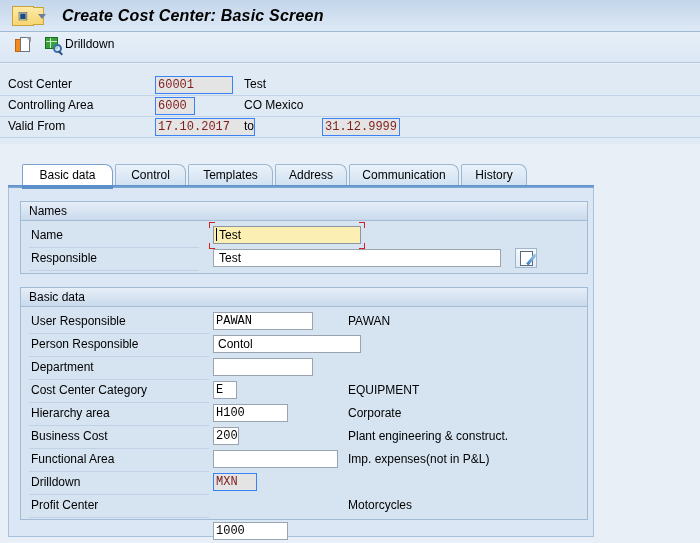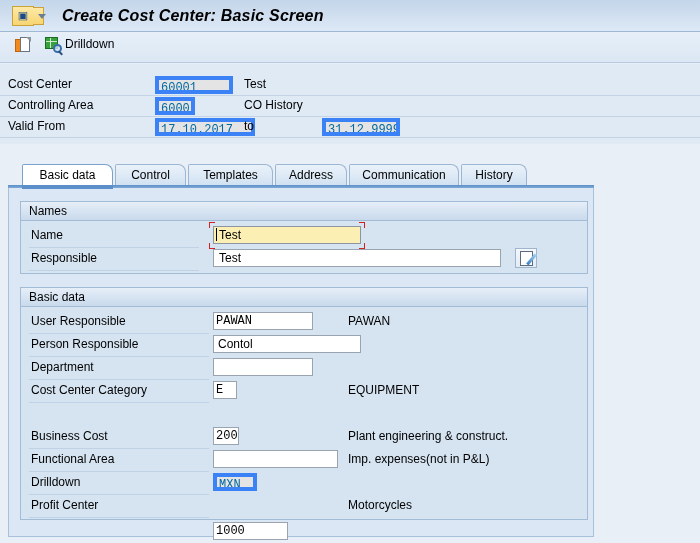--- a/index.html
+++ b/index.html
@@ -217,22 +217,22 @@
     padding: 0 2px;
     background: #ffffff;
     border: 1px solid #9aa4b0;
     height: 18px;
     color: #000;
     white-space: nowrap;
     overflow: hidden;
   }
   .inp.ro {
     background: #e4e4e4;
-    border: 4px solid #3b82f6;
-    color: #0369a1;
+    border: 1px solid #3b82f6;
+    color: #7f1d1d;
   }
   .inp.prop {
     font-family: "Liberation Sans", sans-serif;
   }
 
   
   .tabstrip {
     position: absolute;
     left: 8px; top: 163px;
     width: 586px;
@@ -422,21 +422,21 @@
 
     <div class="hdr-row r1">
       <span class="hdr-label">Cost Center</span>
       <span class="inp ro" style="left:155px; top:1px; width:78px;">60001</span>
       <span class="hdr-desc" style="left:244px;">Test</span>
     </div>
 
     <div class="hdr-row r2">
       <span class="hdr-label">Controlling Area</span>
       <span class="inp ro" style="left:155px; top:1px; width:40px;">6000</span>
-      <span class="hdr-desc" style="left:244px;">CO History</span>
+      <span class="hdr-desc" style="left:244px;">CO Mexico</span>
     </div>
 
     <div class="hdr-row r3">
       <span class="hdr-label">Valid From</span>
       <span class="inp ro" style="left:155px; top:1px; width:100px;">17.10.2017</span>
       <span class="hdr-desc" style="left:244px;">to</span>
       <span class="inp ro" style="left:322px; top:1px; width:78px;">31.12.9999</span>
     </div>
   </div>
 
@@ -520,20 +520,26 @@
           <span class="fdesc" style="left:327px;"></span>
         </div>
 
         <div class="frow" style="top:73px; width:566px;">
           <span class="flabel">Cost Center Category</span>
           <span class="sep" style="width:180px;"></span>
           <span class="inp" style="left:192px; top:1px; width:24px;">E</span>
           <span class="fdesc" style="left:327px;">EQUIPMENT</span>
         </div>
 
+        <div class="frow" style="top:96px; width:566px;">
+          <span class="flabel">Hierarchy area</span>
+          <span class="sep" style="width:180px;"></span>
+          <span class="inp" style="left:192px; top:1px; width:75px;">H100</span>
+          <span class="fdesc" style="left:327px;">Corporate</span>
+        </div>
 
         <div class="frow" style="top:119px; width:566px;">
           <span class="flabel">Business Cost</span>
           <span class="sep" style="width:180px;"></span>
           <span class="inp" style="left:192px; top:1px; width:26px;">2000</span>
           <span class="fdesc" style="left:327px;">Plant engineering &amp; construct.</span>
         </div>
 
         <div class="frow" style="top:142px; width:566px;">
           <span class="flabel">Functional Area</span>

